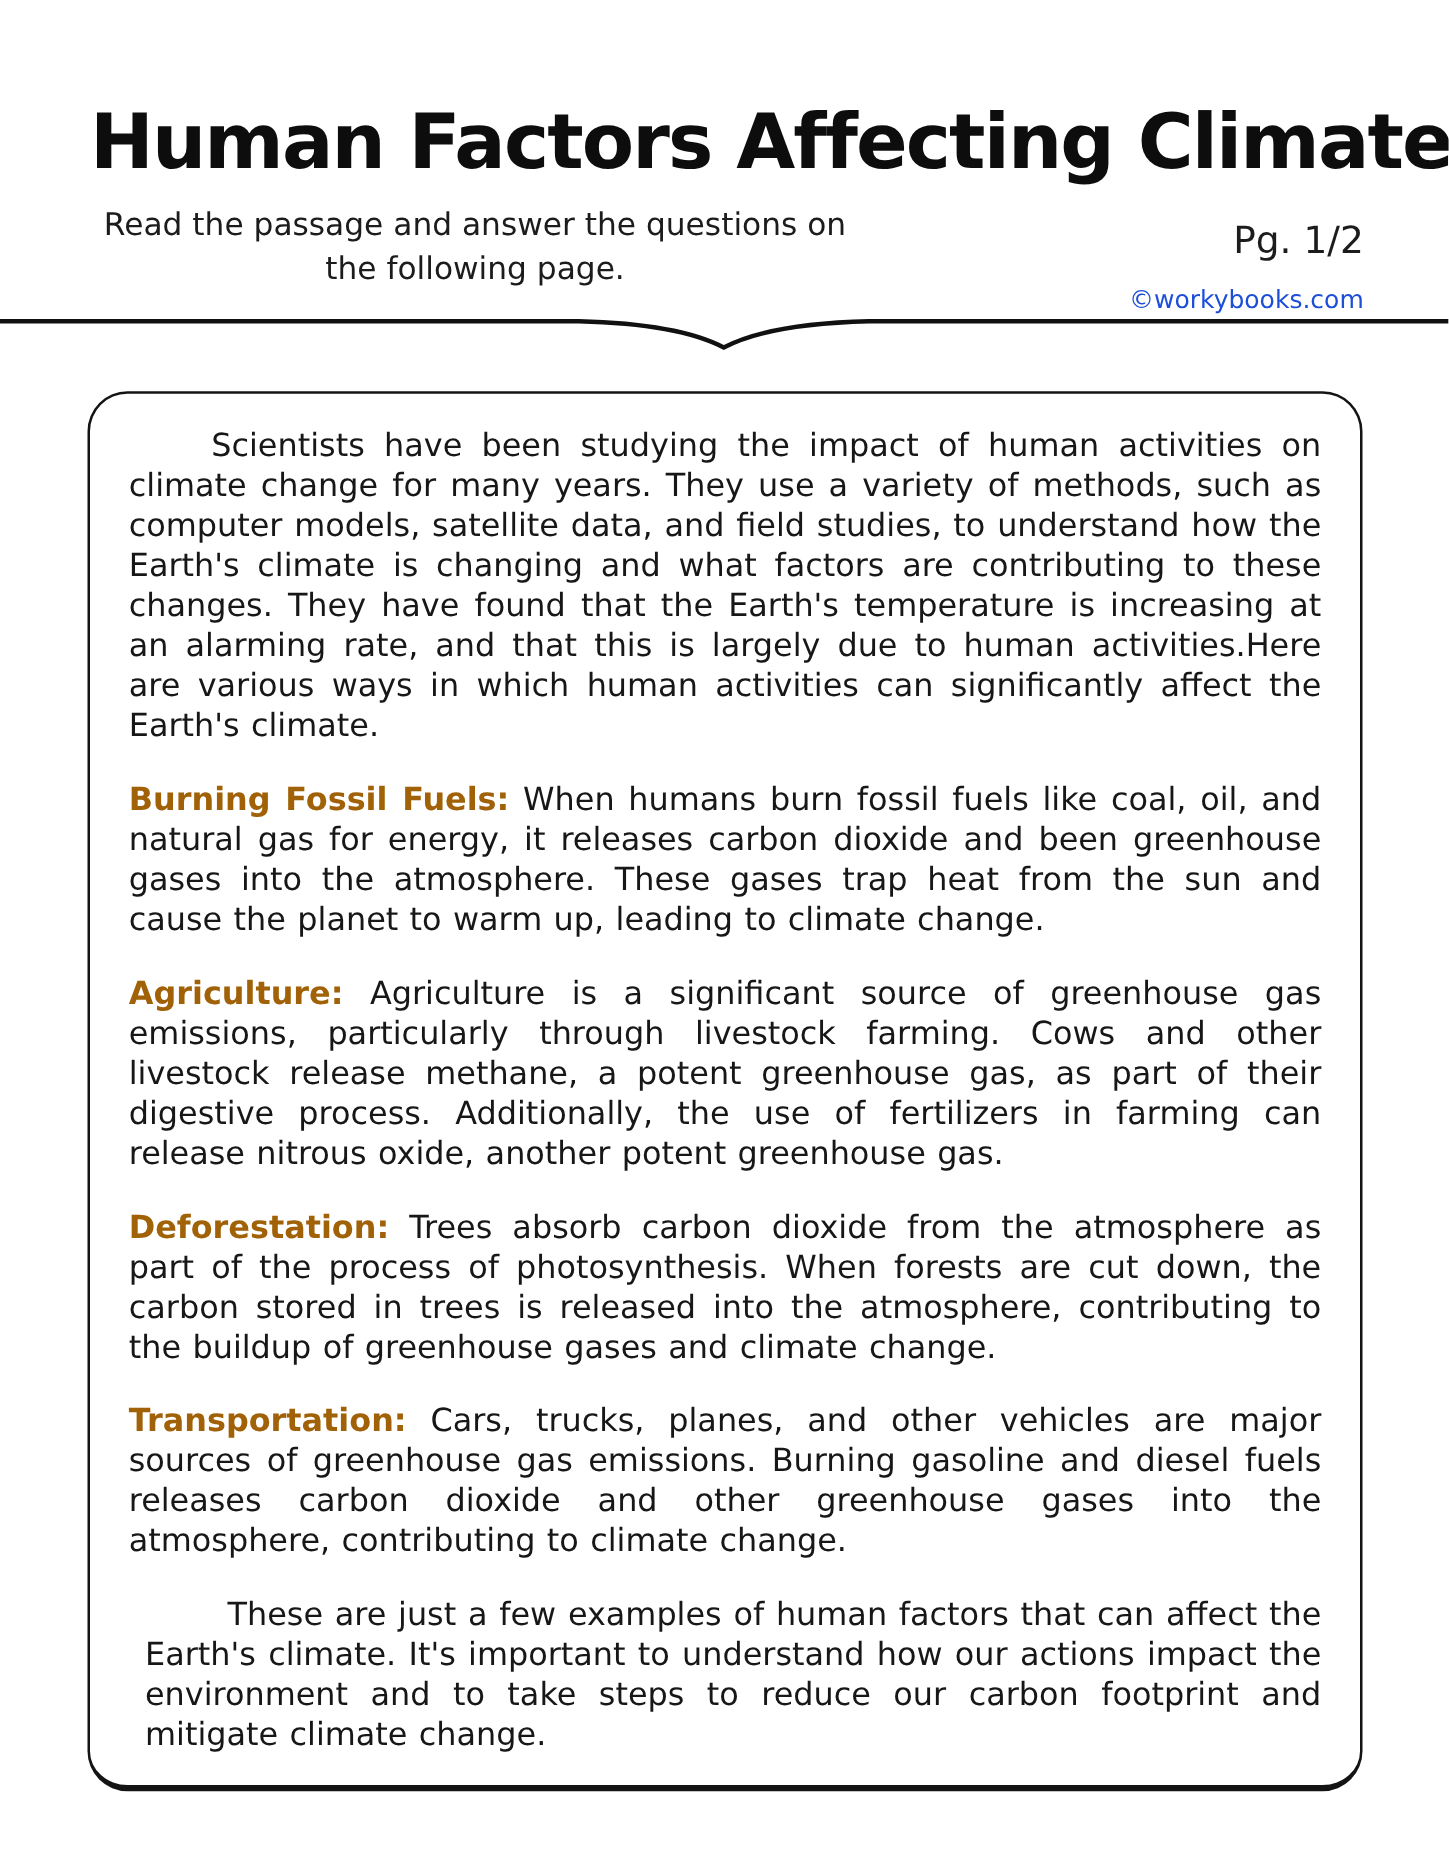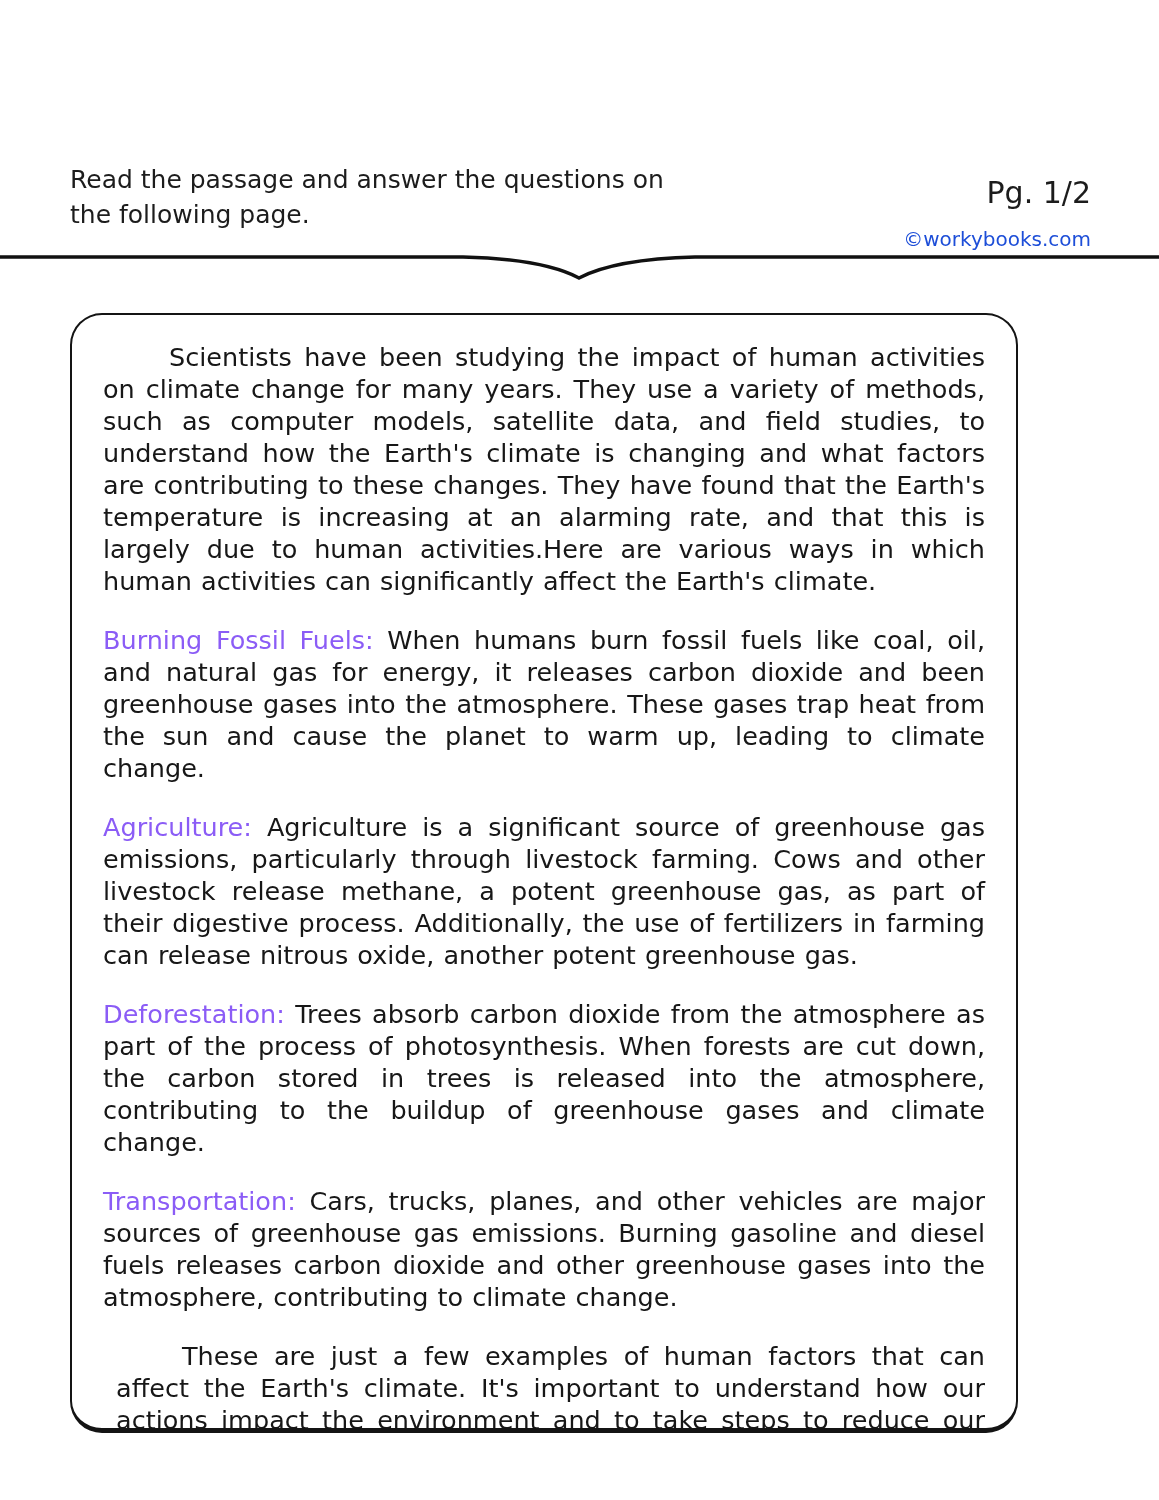--- a/index.html
+++ b/index.html
@@ -26,20 +26,21 @@
     white-space: nowrap;
   }
   .instructions {
     position: absolute;
     top: 163px;
     left: 70px;
     width: 620px;
     font-size: 25px;
     line-height: 1.38;
     color: #1c1c1c;
+    text-align: center;
   }
   .page-label {
     position: absolute;
     top: 175px;
     right: 68px;
     font-size: 30px;
     color: #1c1c1c;
   }
   .copyright {
     position: absolute;
@@ -53,47 +54,48 @@
     top: 250px;
     left: 0;
     width: 1159px;
     height: 46px;
     display: block;
   }
   .passage-box {
     position: absolute;
     top: 313px;
     left: 70px;
-    width: 948px;
+    width: 1020px;
     height: 1120px;
     border: 2.5px solid #141414;
     border-bottom-width: 5px;
     border-radius: 32px;
     padding: 26px 31px 24px 31px;
     overflow: hidden;
     background: #ffffff;
   }
   .passage-box p {
     font-size: 25.5px;
     line-height: 32px;
     text-align: justify;
     color: #171717;
     margin-bottom: 27px;
     word-spacing: 1px;
   }
   .passage-box p.indent { text-indent: 66px; }
-  .passage-box p .run-in-label { font-weight: 400; color: #8b5cf6; }
+  .passage-box p .run-in-label { font-weight: 700; color: #a16207; }
   .passage-box p:last-child { margin-bottom: 0; margin-left: 13px; }
   .sec-gap { margin-top: 2px; }
 </style>
 </head>
 <body>
 
 <div class="page">
 
+  <h1 class="title">Human Factors Affecting Climate</h1>
 
   <p class="instructions">Read the passage and answer the questions on the following page.</p>
 
   <div class="page-label">Pg. 1/2</div>
 
   <div class="copyright">©workybooks.com</div>
 
   <svg class="divider" viewBox="0 0 1159 46" xmlns="http://www.w3.org/2000/svg" aria-hidden="true">
     <path d="M 0 7 L 463 7 Q 543 9 579 28 Q 615 9 695 7 L 1159 7" fill="none" stroke="#111111" stroke-width="3.5"></path>
   </svg>

